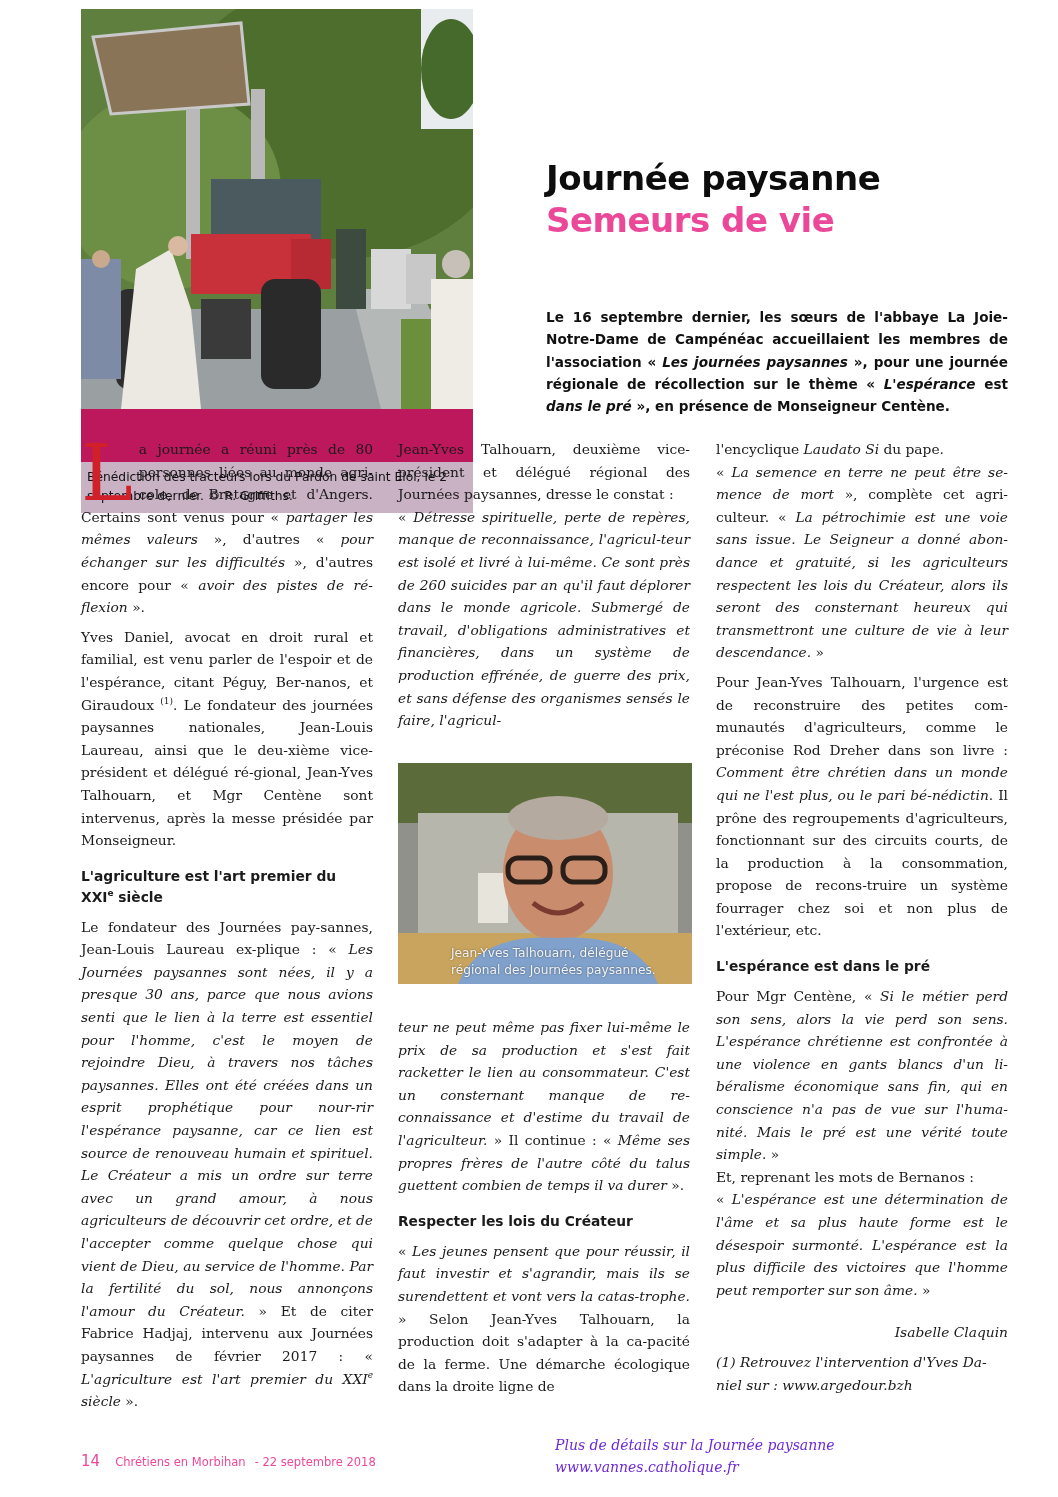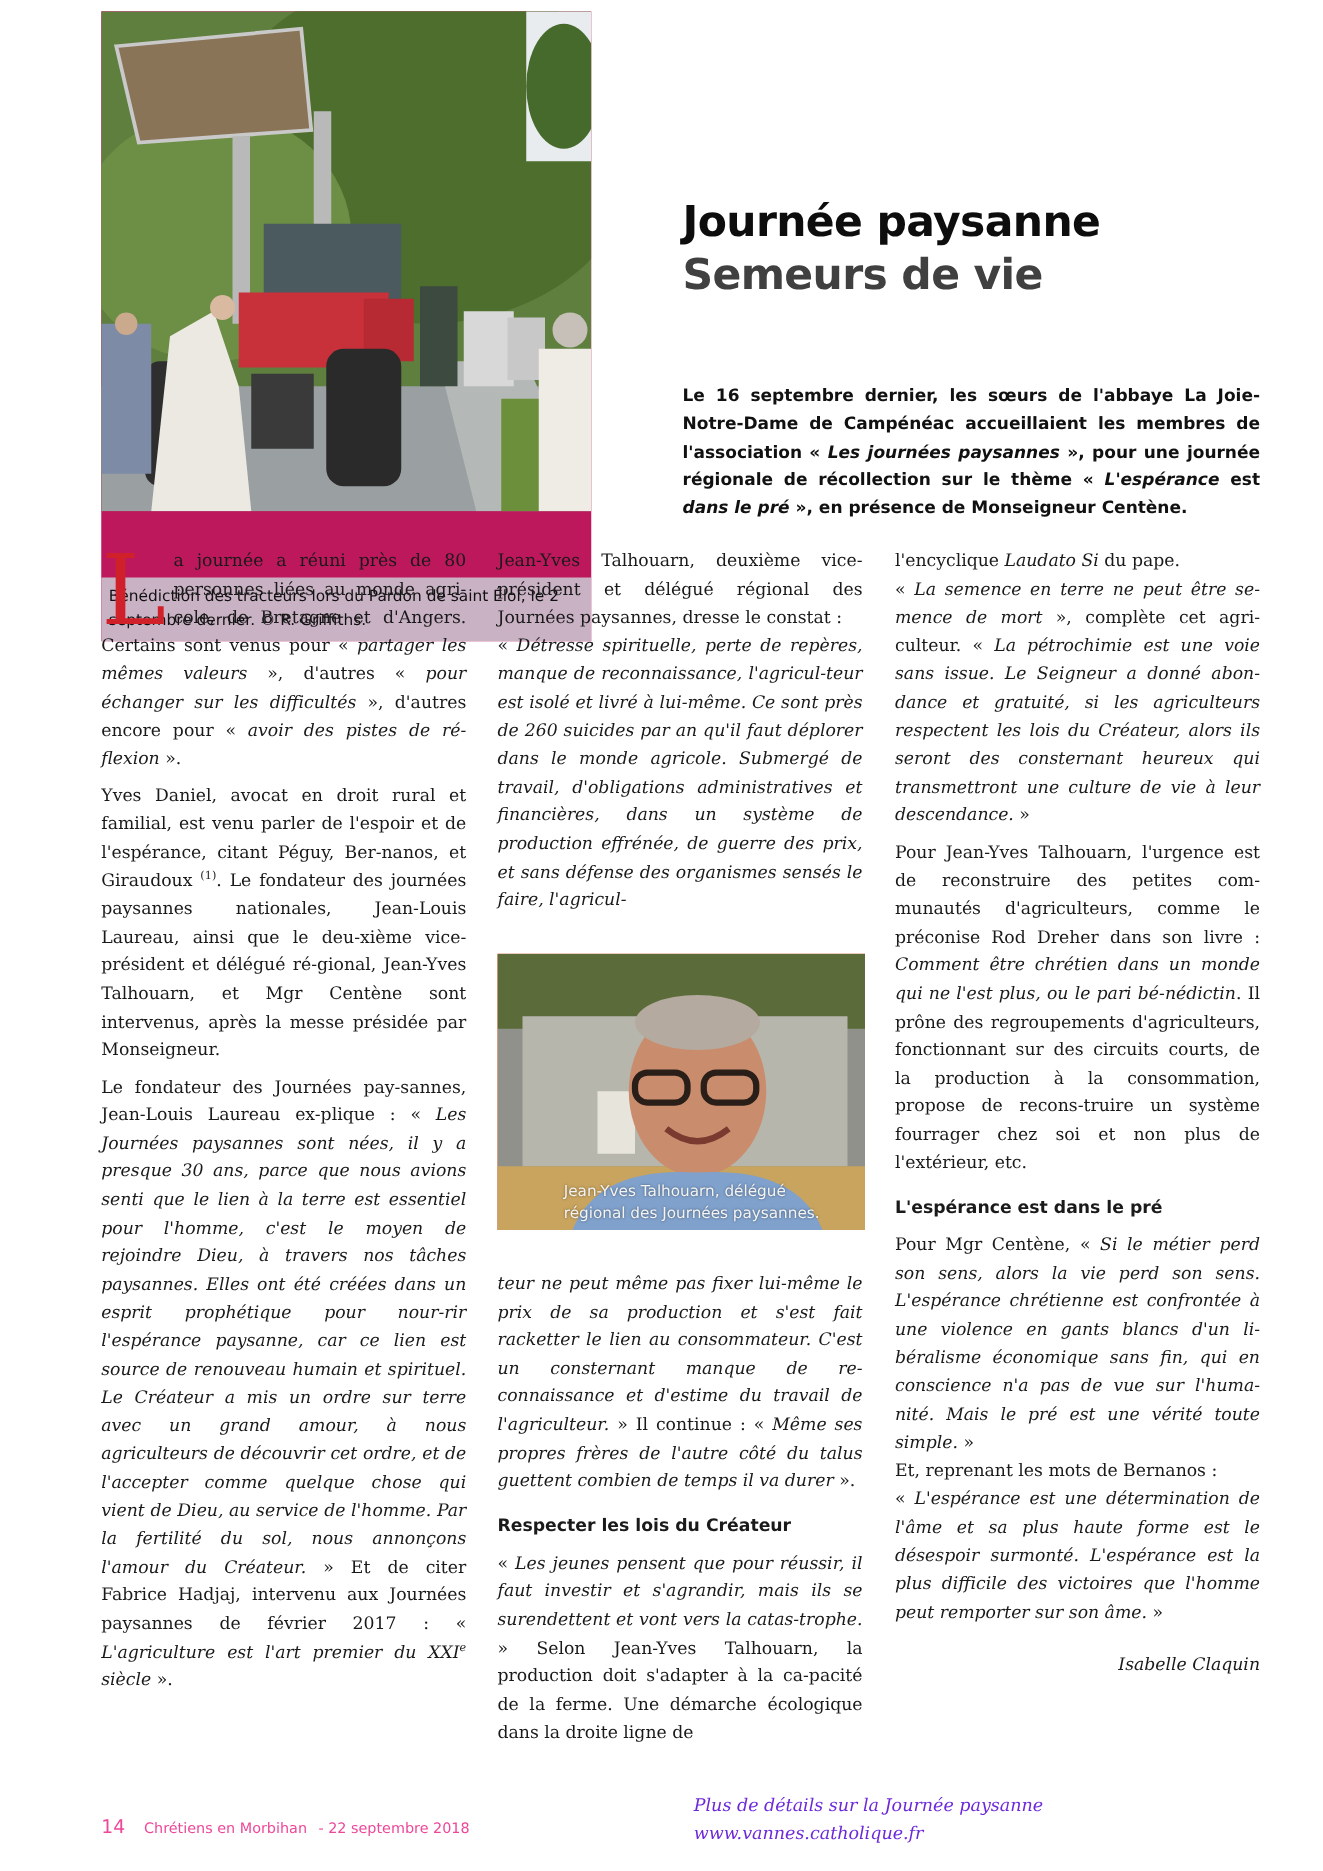--- a/index.html
+++ b/index.html
@@ -7,21 +7,21 @@
   .abs { position: absolute; }
 
   
   #photo1 { left: 81px; top: 9px; width: 392px; height: 504px; overflow: hidden; background: #be185d; }
   #photo1 svg { display: block; }
   #photo1 .caption { position: absolute; left: 0; right: 0; bottom: 0; height: 51px; background: rgba(205,212,220,0.82);
     font-family: "DejaVu Sans", sans-serif; font-size: 12.3px; line-height: 19px; padding: 6px 6px 0 6px; box-sizing: border-box; color: #111; }
 
   
   #title-main { left: 546px; top: 158px; font-family: "DejaVu Sans", sans-serif; font-weight: bold; font-size: 34px; color: #0d0d0d; letter-spacing: -0.5px; white-space: nowrap; }
-  #title-sub { left: 546px; top: 200px; font-family: "DejaVu Sans", sans-serif; font-weight: bold; font-size: 34px; color: #404040; letter-spacing: -0.5px; white-space: nowrap; }
+  #title-sub { left: 546px; top: 200px; font-family: "DejaVu Sans", sans-serif; font-weight: bold; font-size: 34px; color: #ec4899; letter-spacing: -0.5px; white-space: nowrap; }
 
   #lead { left: 546px; top: 306px; width: 462px; font-family: "DejaVu Sans", sans-serif; font-weight: bold; font-size: 13.6px; line-height: 22.3px; text-align: justify; color: #111; }
   #lead i { font-style: italic; }
 
   
   .col { position: absolute; font-family: "DejaVu Serif", serif; font-size: 13.8px; line-height: 22.6px; text-align: justify; hyphens: manual; }
   .col p { margin: 0 0 7px 0; }
   .col i { font-style: italic; }
   .col h3 { font-family: "DejaVu Sans", sans-serif; font-weight: bold; font-size: 13.8px; line-height: 21px; margin: 14px 0 8px 0; text-align: left; }
   #col1 { left: 81px; top: 438px; width: 292px; }
@@ -86,20 +86,21 @@
 </div>
 
 <div id="title-main" class="abs">Journée paysanne</div>
 <div id="title-sub" class="abs">Semeurs de vie</div>
 
 <div id="lead" class="abs"><span>Le 16 septembre dernier, les sœurs de l'abbaye La Joie-Notre-Dame de Campénéac accueillaient les membres de l'association « </span><i>Les journées paysannes</i><span> », pour une journée régionale de récollection sur le thème « </span><i>L'espérance</i><span> est </span><i>dans le pré</i><span> », en présence de Monseigneur Centène.</span></div>
 
 <div id="col1" class="col">
   <p><span class="dropcap">L</span><span>a journée a réuni près de 80 personnes liées au monde agri-cole, de Bretagne et d'Angers. Certains sont venus pour « </span><i>partager les mêmes valeurs</i><span> », d'autres « </span><i>pour échanger sur les difficultés</i><span> », d'autres encore pour « </span><i>avoir des pistes de ré-flexion</i><span> ».</span></p>
   <p><span>Yves Daniel, avocat en droit rural et familial, est venu parler de l'espoir et de l'espérance, citant Péguy, Ber-nanos, et Giraudoux </span><sup>(1)</sup><span>. Le fondateur des journées paysannes nationales, Jean-Louis Laureau, ainsi que le deu-xième vice-président et délégué ré-gional, Jean-Yves Talhouarn, et Mgr Centène sont intervenus, après la messe présidée par Monseigneur.</span></p>
+  <h3><span>L'agriculture est l'art premier du XXI</span><sup>e</sup><span> siècle</span></h3>
   <p><span>Le fondateur des Journées pay-sannes, Jean-Louis Laureau ex-plique : « </span><i>Les Journées paysannes sont nées, il y a presque 30 ans, parce que nous avions senti que le lien à la terre est essentiel pour l'homme, c'est le moyen de rejoindre Dieu, à travers nos tâches paysannes. Elles ont été créées dans un esprit prophétique pour nour-rir l'espérance paysanne, car ce lien est source de renouveau humain et spirituel. Le Créateur a mis un ordre sur terre avec un grand amour, à nous agriculteurs de découvrir cet ordre, et de l'accepter comme quelque chose qui vient de Dieu, au service de l'homme. Par la fertilité du sol, nous annonçons l'amour du Créateur.</i><span> » Et de citer Fabrice Hadjaj, intervenu aux Journées paysannes de février 2017 : « </span><i><span>L'agriculture est l'art premier du XXI</span><sup>e</sup><span> siècle</span></i><span> ».</span></p>
 </div>
 
 <div id="col2" class="col">
   <p style="margin-bottom:0">Jean-Yves Talhouarn, deuxième vice-président et délégué régional des Journées paysannes, dresse le constat :</p>
   <p><span>« </span><i>Détresse spirituelle, perte de repères, manque de reconnaissance, l'agricul-teur est isolé et livré à lui-même. Ce sont près de 260 suicides par an qu'il faut déplorer dans le monde agricole. Submergé de travail, d'obligations administratives et financières, dans un système de production effrénée, de guerre des prix, et sans défense des organismes sensés le faire, l'agricul-</i></p>
 </div>
 
 <div id="photo2" class="abs">
   <svg width="294" height="221" viewBox="0 0 294 221">
@@ -126,20 +127,21 @@
 
 <div id="col3" class="col">
   <p style="margin-bottom:0"><span>l'encyclique </span><i>Laudato Si</i><span>  du pape.</span></p>
   <p><span>« </span><i>La semence en terre ne peut être se-mence de mort</i><span> », complète cet agri-culteur. « </span><i>La pétrochimie est une voie sans issue. Le Seigneur a donné abon-dance et gratuité, si les agriculteurs respectent les lois du Créateur, alors ils seront des consternant heureux qui transmettront une culture de vie à leur descendance.</i><span> »</span></p>
   <p><span>Pour Jean-Yves Talhouarn, l'urgence est de reconstruire des petites com-munautés d'agriculteurs, comme le préconise Rod Dreher dans son livre : </span><i>Comment être chrétien dans un monde qui ne l'est plus, ou le pari bé-nédictin</i><span>. Il prône des regroupements d'agriculteurs, fonctionnant sur des circuits courts, de la production à la consommation, propose de recons-truire un système fourrager chez soi et non plus de l'extérieur, etc.</span></p>
   <h3>L'espérance est dans le pré</h3>
   <p style="margin-bottom:0"><span>Pour Mgr Centène, « </span><i>Si le métier perd son sens, alors la vie perd son sens. L'espérance chrétienne est confrontée à une violence en gants blancs d'un li-béralisme économique sans fin, qui en conscience n'a pas de vue sur l'huma-nité. Mais le pré est une vérité toute simple.</i><span> »</span></p>
   <p style="margin-bottom:0">Et, reprenant les mots de Bernanos :</p>
   <p><span>« </span><i>L'espérance est une détermination de l'âme et sa plus haute forme est le désespoir surmonté. L'espérance est la plus difficile des victoires que l'homme peut remporter sur son âme.</i><span> »</span></p>
   <p class="signature"><i>Isabelle Claquin</i></p>
+  <p style="text-align:left"><i>(1) Retrouvez l'intervention d'Yves Da-niel sur : www.argedour.bzh</i></p>
 </div>
 
 <div id="footer" class="abs">
   <span class="pagenum">14</span>
   <span class="pub">Chrétiens en Morbihan</span>
   <span class="date">- 22 septembre 2018</span>
 </div>
 
 <div id="more" class="abs">
   <div>Plus de détails sur la Journée paysanne</div>

